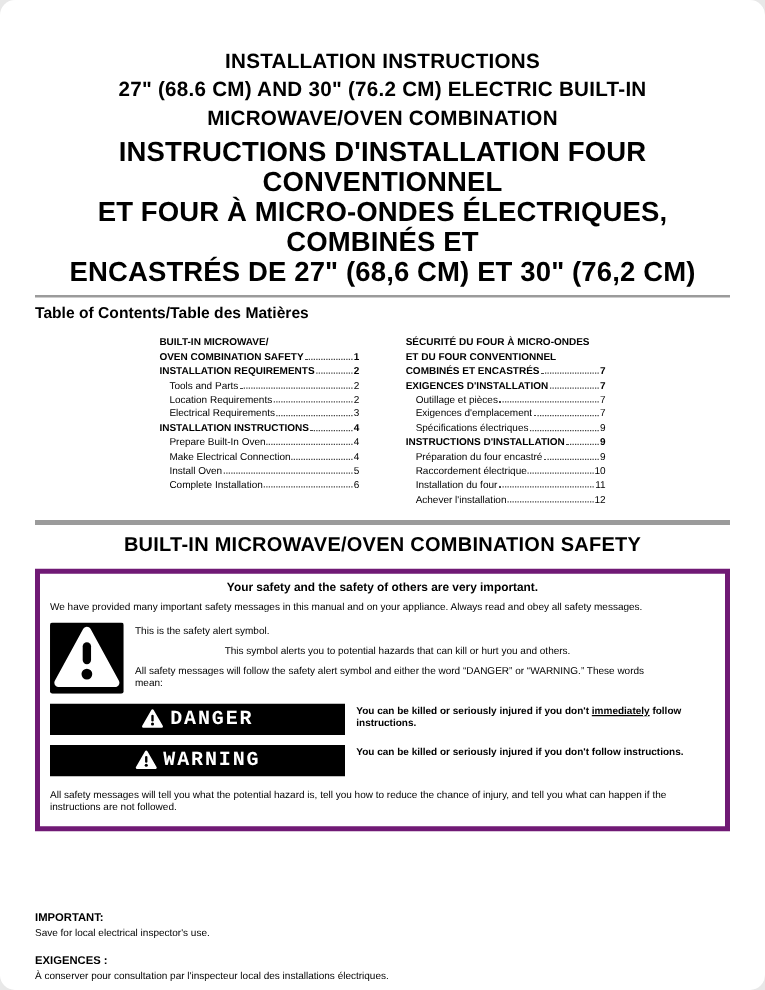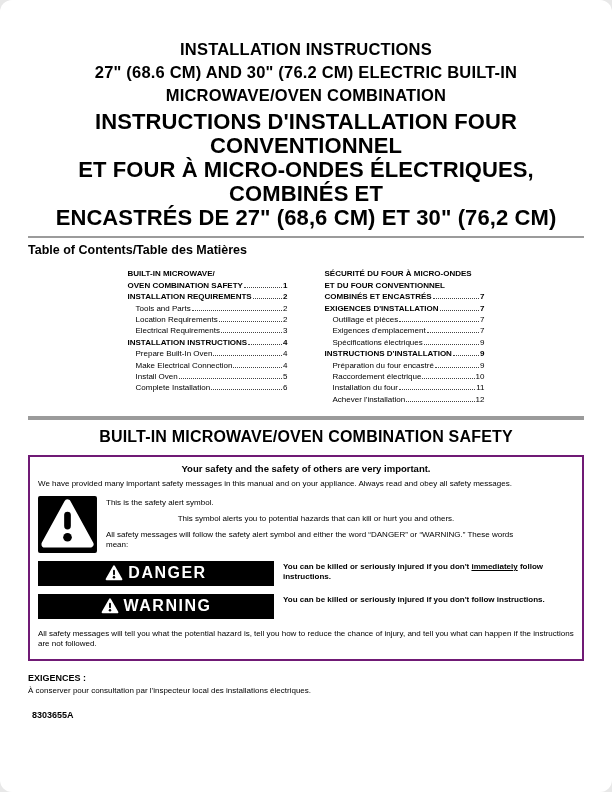--- a/index.html
+++ b/index.html
@@ -27,36 +27,36 @@
   .toc-col { width:160px; font-size:8px; }
   .toc-row { display:flex; align-items:flex-end; height:11.4px; }
   .toc-bold { font-weight:bold; }
   .toc-sub .toc-label { padding-left:8px; }
   .toc-label { white-space:nowrap; }
   .toc-dots { flex:1; border-bottom:1.5px dotted #444; margin:0 1px 2px 1px; min-width:5px; }
   .toc-page { white-space:nowrap; }
 
   
   .section-heading { text-align:center; font-weight:bold; font-size:16px; margin-top:8px; letter-spacing:0.2px; }
-  .safety-box { border:2px solid #701a75; margin-top:9px; padding:6px 8px 9px 8px; }
+  .safety-box { border:4px solid #701a75; margin-top:9px; padding:6px 8px 9px 8px; }
   .safety-box-title { text-align:center; font-weight:bold; font-size:9.5px; }
   .safety-intro { font-size:8px; line-height:10px; margin-top:5px; }
   .alert-row { display:flex; margin-top:7px; }
   .alert-icon { width:59px; height:57px; flex:0 0 auto; }
   .alert-text { margin-left:9px; font-size:8px; padding-top:2px; }
   .alert-text p { margin:0; }
   .alert-p2 { margin-top:7px !important;text-align:center; }
   .alert-p3 { margin-top:7px !important; line-height:10px; max-width:420px; }
   .signal-row { display:flex; align-items:flex-start; margin-top:8px; }
   .signal-bar {
     width:236px; height:25px; background:#000; color:#fff;
     display:flex; align-items:center; justify-content:center; gap:5px;
     flex:0 0 auto;
   }
-  .signal-label { font-weight:bold; font-size:16px; letter-spacing:1.5px; }
+  .signal-label { font-weight:bold; font-size:16px; letter-spacing:1.5px;font-family:Liberation Mono, monospace; }
   .tri-icon { width:18px; height:16px; display:block; }
   .signal-text { margin-left:9px; font-size:8px; font-weight:bold; line-height:10.5px; max-width:278px; padding-top:1px; }
   .u { text-decoration:underline; }
   .safety-outro { font-size:8px; line-height:10.5px; margin-top:10px; }
 
   
   .imp-label { font-weight:bold; font-size:9px; }
   .imp-text  { font-size:8px; margin-top:3px; }
   .footer-en { margin-top:64px; }
   .footer-fr { margin-top:12px; }
@@ -240,19 +240,23 @@
           <circle cx="12" cy="16.8" r="1.7" fill="#000"></circle>
         </svg>
         <span class="signal-label">WARNING</span>
       </div>
       <div class="signal-text">You can be killed or seriously injured if you don't follow instructions.</div>
     </div>
 
     <div class="safety-outro">All safety messages will tell you what the potential hazard is, tell you how to reduce the chance of injury, and tell you what can happen if the instructions are not followed.</div>
   </div>
 
+  <div class="footer-en">
+    <div class="imp-label">IMPORTANT:</div>
+    <div class="imp-text">Save for local electrical inspector's use.</div>
+  </div>
   <div class="footer-fr">
     <div class="imp-label">EXIGENCES :</div>
     <div class="imp-text">À conserver pour consultation par l'inspecteur local des installations électriques.</div>
   </div>
   <div class="part-number">8303655A</div>
 
 </div>
 
 </body></html>

